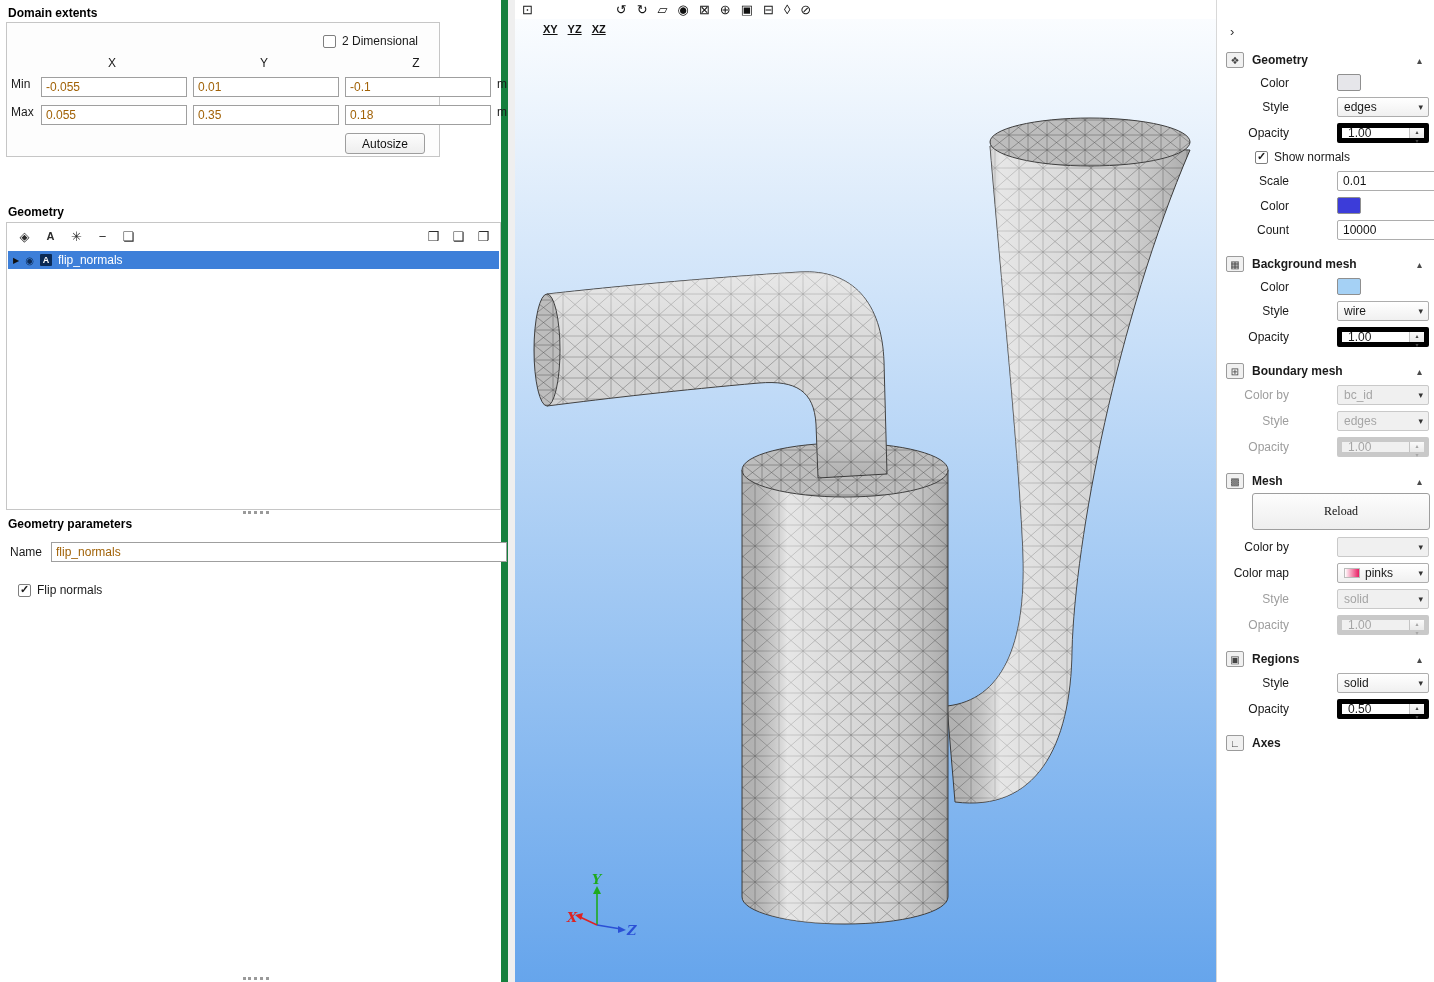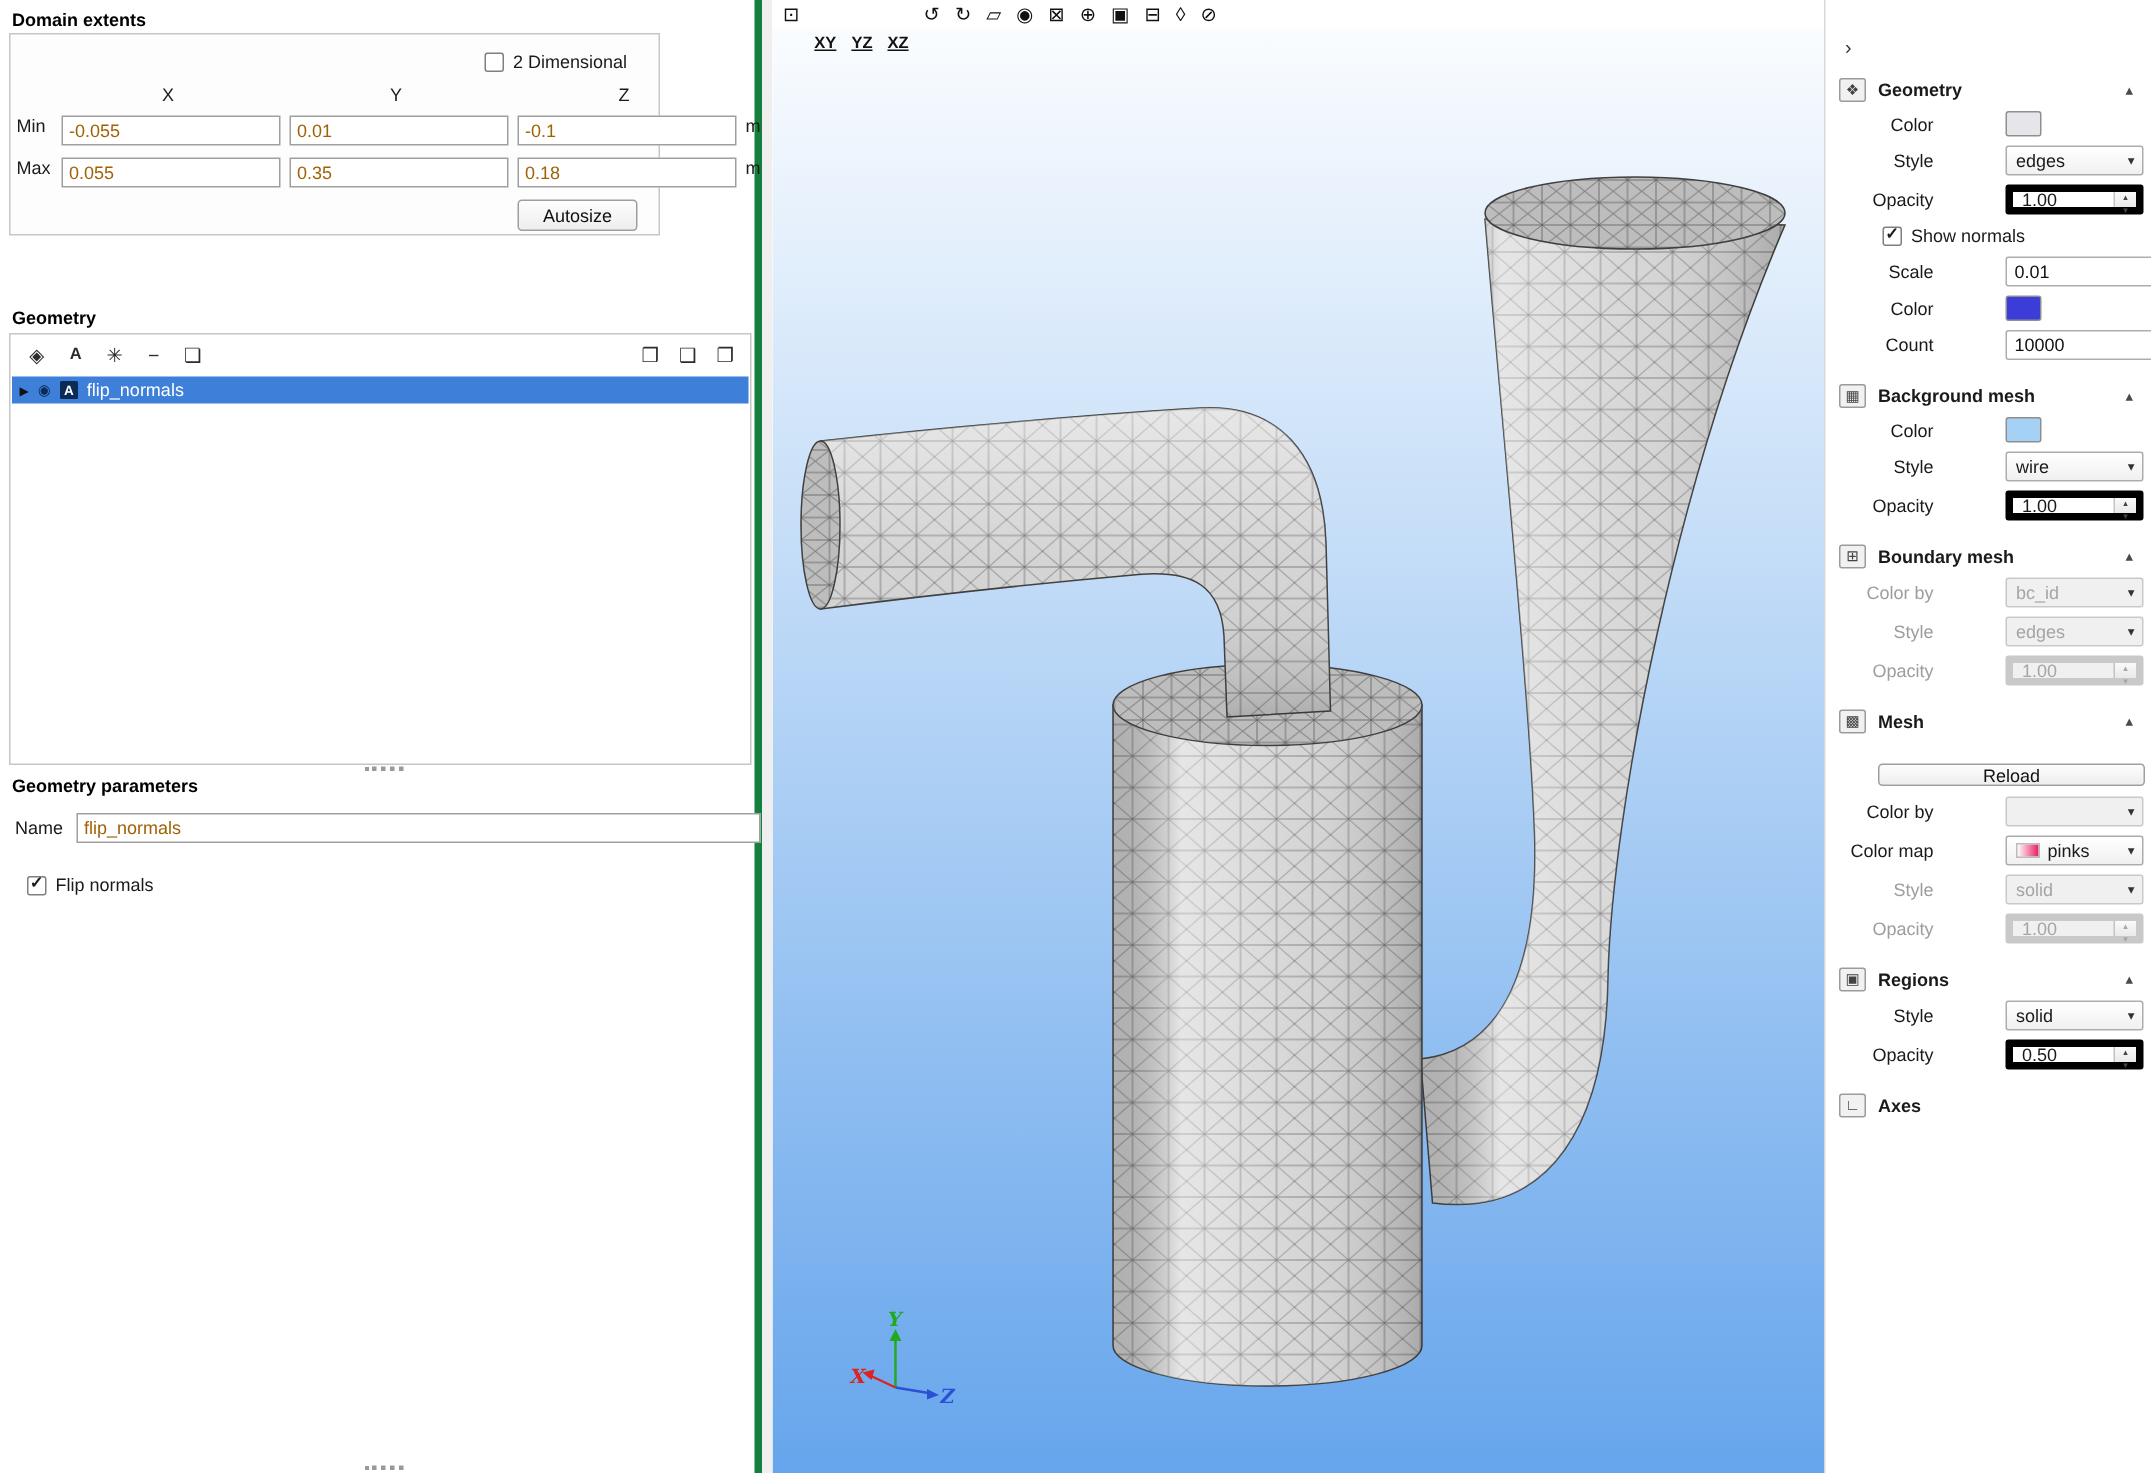--- a/index.html
+++ b/index.html
@@ -3,21 +3,21 @@
 <meta charset="utf-8">
 <style>
   * { box-sizing: border-box; }
   html,body { margin:0; padding:0; }
   body {
     position:relative; width:1434px; height:982px; overflow:hidden;
     font-family:"Liberation Sans", sans-serif; font-size:12px; color:#1a1a1a; background:#fff;
   }
 
   
-  .left-panel { position:absolute; left:0; top:0; width:508px; height:982px; background:#fff; border-right:5px solid #15803d;padding-left:40px; }
+  .left-panel { position:absolute; left:0; top:0; width:508px; height:982px; background:#fff; border-right:7px solid #15803d;padding-left:40px; }
   h3.sect { position:absolute; margin:0; font-size:12px; font-weight:bold; color:#000; }
   .box { position:absolute; border:1px solid #c6c6c6; background:#fdfdfd; }
 
   #title-extents { left:8px; top:6px; }
   #box-extents { left:6px; top:22px; width:434px; height:135px; }
   .de-2d { position:absolute; top:11px; right:21px; display:flex; gap:6px; align-items:center; }
   .de-heads { position:absolute; top:33px; left:32px; display:flex; gap:6px; }
   .de-heads span { width:146px; text-align:center; }
   .de-row { position:absolute; left:4px; display:flex; gap:6px; align-items:flex-start; }
   #row-min { top:54px; } #row-max { top:82px; }
@@ -79,21 +79,21 @@
   .combo { flex:1; height:20px; border:1px solid #adadad; border-radius:2px; background:linear-gradient(#ffffff,#f0f0f0); display:flex; align-items:center; padding:0 2px 0 6px; overflow:hidden; }
   .cval { font-size:12px; white-space:nowrap; }
   .carr { margin-left:auto; font-size:9px; color:#333; padding:0 3px; }
   .spin { flex:1; height:20px; border:5px solid #000000; border-radius:2px; background:#fff; display:flex; align-items:center; padding-left:6px; }
   .sbtns { margin-left:auto; width:15px; height:100%; display:flex; flex-direction:column; border-left:1px solid #c4c4c4; background:linear-gradient(#fafafa,#e9e9e9); }
   .sb { flex:1; font-size:6px; line-height:9px; text-align:center; color:#444; }
   .ledit2 { flex:1; height:20px; border:1px solid #adadad; border-radius:2px; padding:0 5px; font:12px "Liberation Sans",sans-serif; background:#fff; color:#111; }
   .dis .plabel { color:#9d9d9d; }
   .dis .combo, .dis .spin { background:#f0f0f0; border-color:#c9c9c9; }
   .dis .cval, .dis .sb { color:#a5a5a5; }
-  .btn-reload { margin:17px 6px 4px 35px; width:178px; height:15px; }
+  .btn-reload { margin:1px 6px 4px 35px; width:178px; height:37px;font-family:Liberation Serif, serif; }
   .cbrow { display:flex; align-items:center; gap:6px; padding:4px 0 4px 38px; }
   .cmap-swatch { width:16px; height:10px; margin-right:5px; border:1px solid #bbb; background:linear-gradient(to right,#ffffff,#f48fb1,#e91e63); flex:0 0 auto; }
 </style>
 </head>
 <body>
 
 <div class="left-panel">
 
   <h3 class="sect" id="title-extents">Domain extents</h3>
   <div class="box" id="box-extents">

